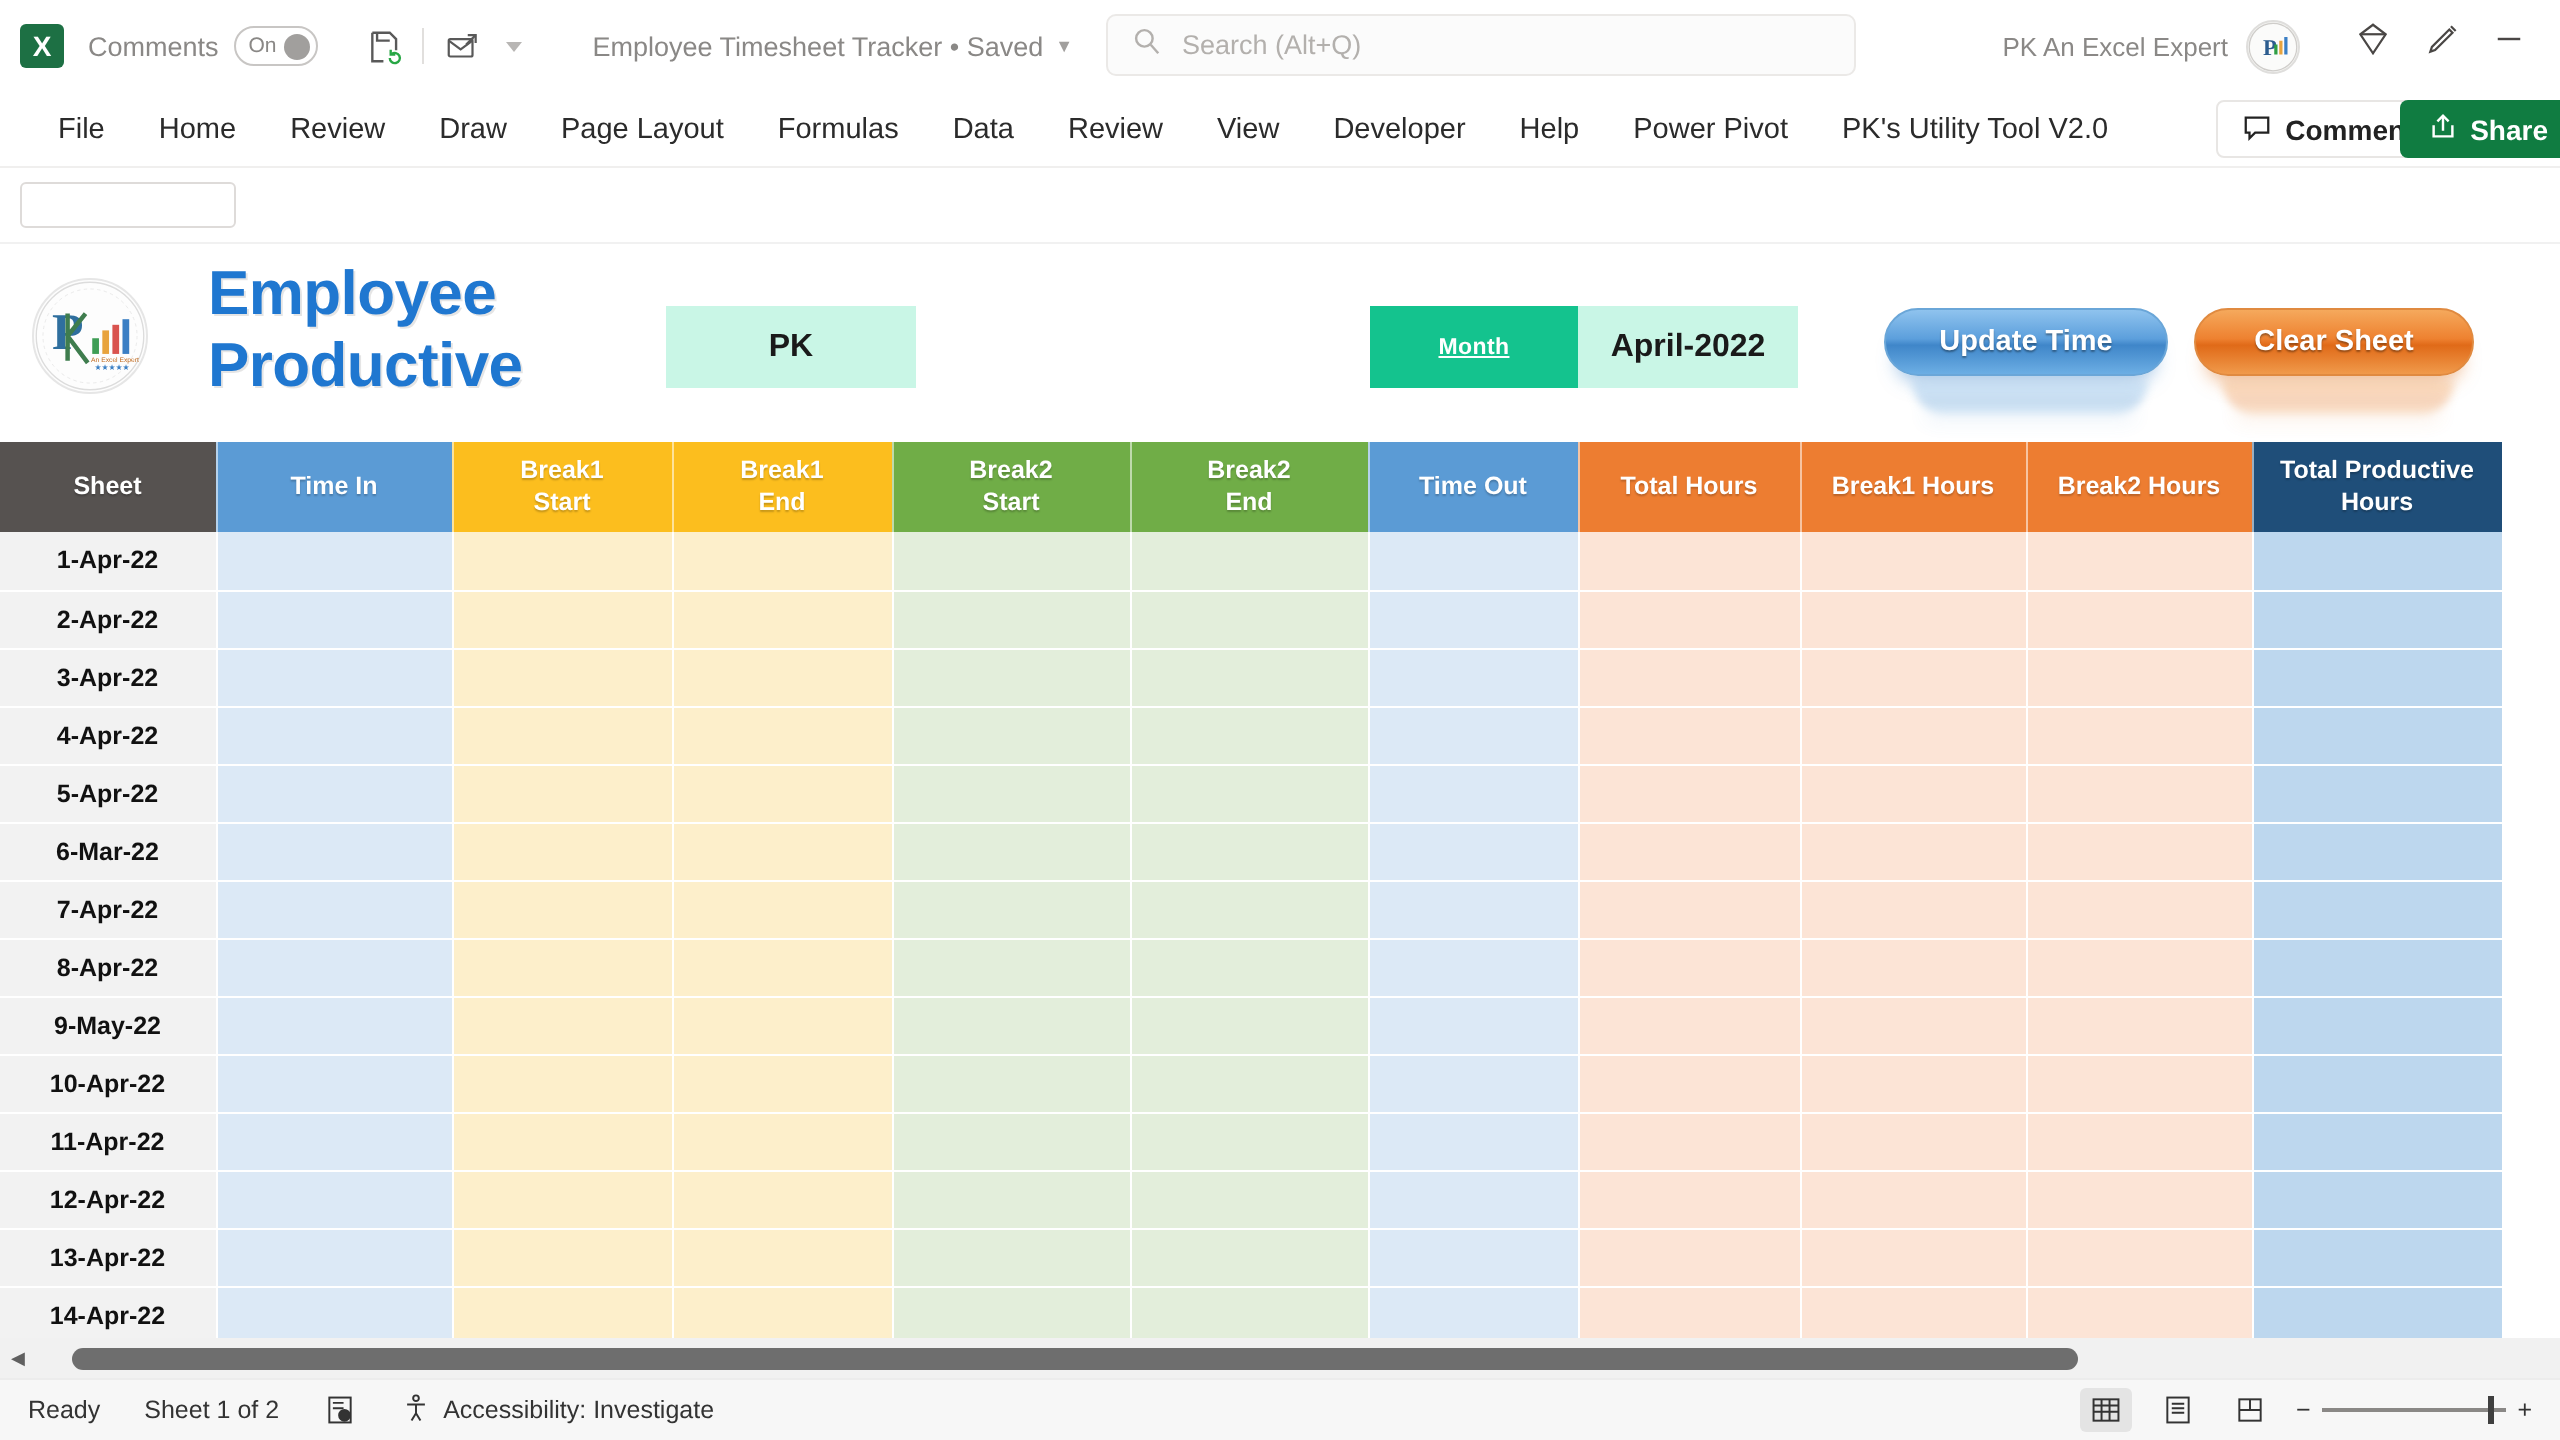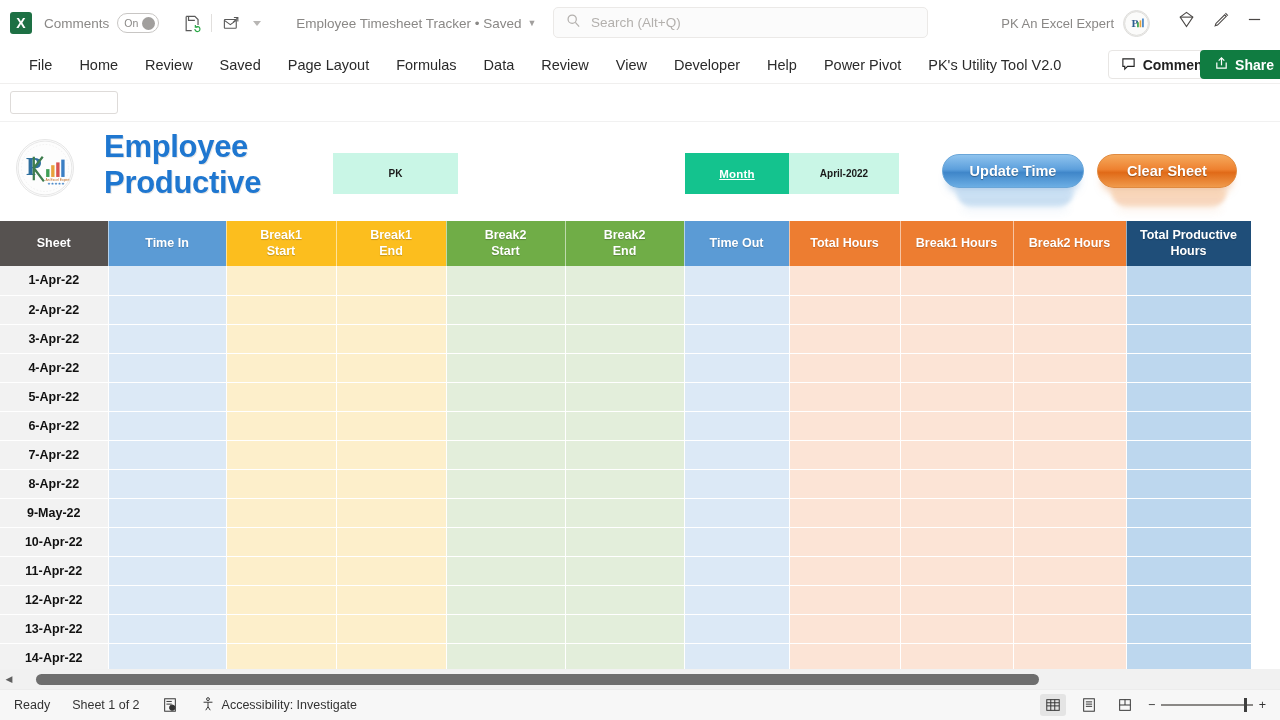--- a/index.html
+++ b/index.html
@@ -128,21 +128,21 @@
     position: absolute; display: flex; height: 41px;
   }
   .fg-label {
     background: #14C38E; color: #fff;
     font-size: 11.5px; font-weight: bold;
     display: flex; align-items: center; justify-content: center;
     letter-spacing: 0.2px;
   }
   .fg-value {
     background: #C9F6E6; color: #1a1a1a;
-    font-size: 10px; font-weight: bold;
+    font-size: 16px; font-weight: bold;
     display: flex; align-items: center; justify-content: center;
   }
   .pill-btn {
     position: absolute; height: 34px; border-radius: 18px;
     display: flex; align-items: center; justify-content: center;
     font-size: 14.5px; font-weight: bold; color: #fff;
     text-shadow: 0 1px 1px rgba(0,0,0,0.35);
   }
   .pill-blue {
     background: linear-gradient(180deg,#8FC3EE 0%, #5C9FDC 45%, #3F86C9 55%, #6CAEE4 100%);
@@ -300,21 +300,21 @@
           <path d="M2 8h12" stroke="#4a4745" stroke-width="1.3"></path>
         </svg>
     </span>
   </div>
 </div>
 
 <div class="ribbon">
   <div class="rtab">File</div>
   <div class="rtab">Home</div>
   <div class="rtab">Review</div>
-  <div class="rtab">Saved</div>
+  <div class="rtab">Draw</div>
   <div class="rtab">Page Layout</div>
   <div class="rtab">Formulas</div>
   <div class="rtab">Data</div>
   <div class="rtab">Review</div>
   <div class="rtab">View</div>
   <div class="rtab">Developer</div>
   <div class="rtab">Help</div>
   <div class="rtab">Power Pivot</div>
   <div class="rtab">PK's Utility Tool V2.0</div>
 
@@ -489,21 +489,21 @@
           <td class="c-yellow" style="width: 110px;"></td>
           <td class="c-green" style="width: 119px;"></td>
           <td class="c-green" style="width: 119px;"></td>
           <td class="c-blue" style="width: 105px;"></td>
           <td class="c-orange" style="width: 111px;"></td>
           <td class="c-orange" style="width: 113px;"></td>
           <td class="c-orange" style="width: 113px;"></td>
           <td class="c-navy" style="width: 125px;"></td>
         </tr>
         <tr>
-          <td class="c-date" style="width: 108px;">6-Apr-22</td>
+          <td class="c-date" style="width: 108px;">6-Mar-22</td>
           <td class="c-blue" style="width: 118px;"></td>
           <td class="c-yellow" style="width: 110px;"></td>
           <td class="c-yellow" style="width: 110px;"></td>
           <td class="c-green" style="width: 119px;"></td>
           <td class="c-green" style="width: 119px;"></td>
           <td class="c-blue" style="width: 105px;"></td>
           <td class="c-orange" style="width: 111px;"></td>
           <td class="c-orange" style="width: 113px;"></td>
           <td class="c-orange" style="width: 113px;"></td>
           <td class="c-navy" style="width: 125px;"></td>

